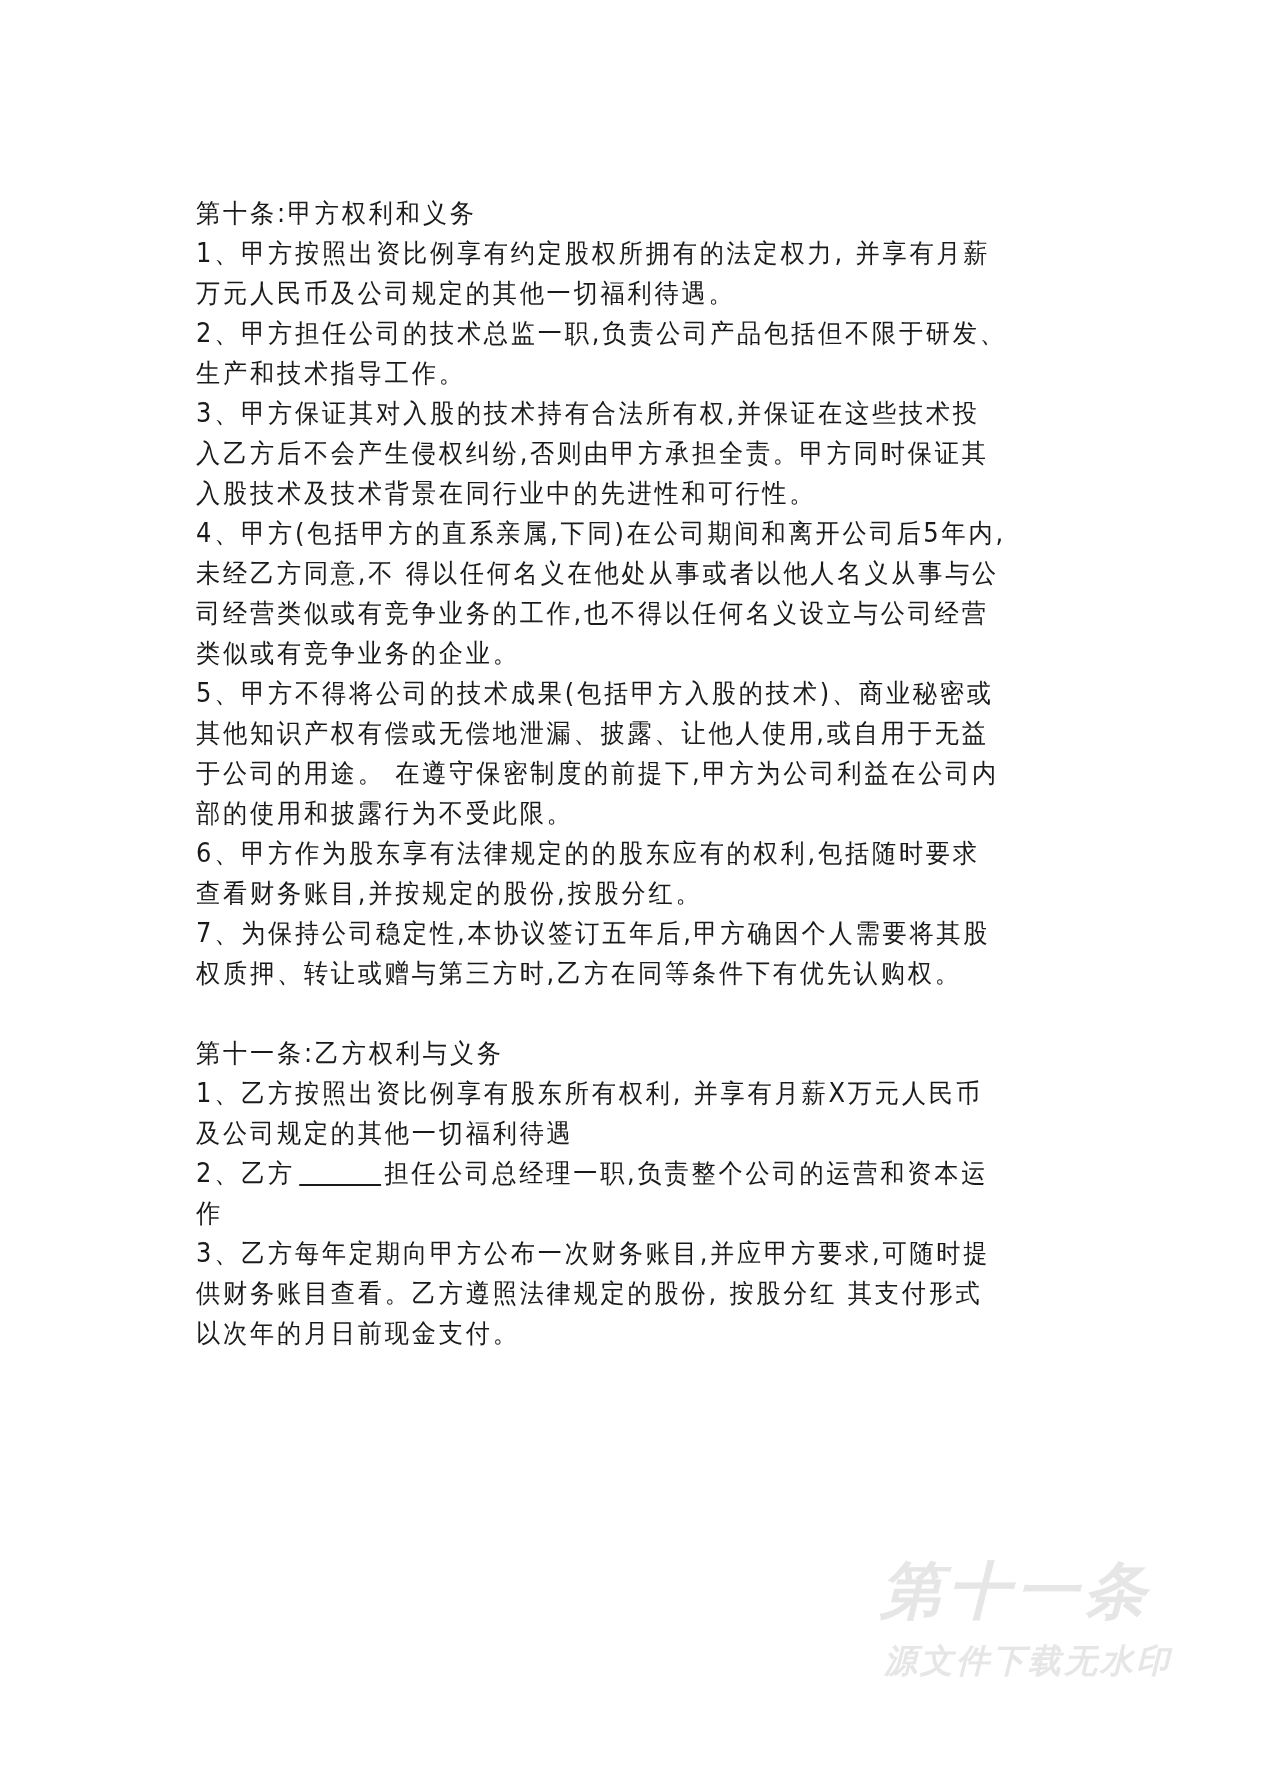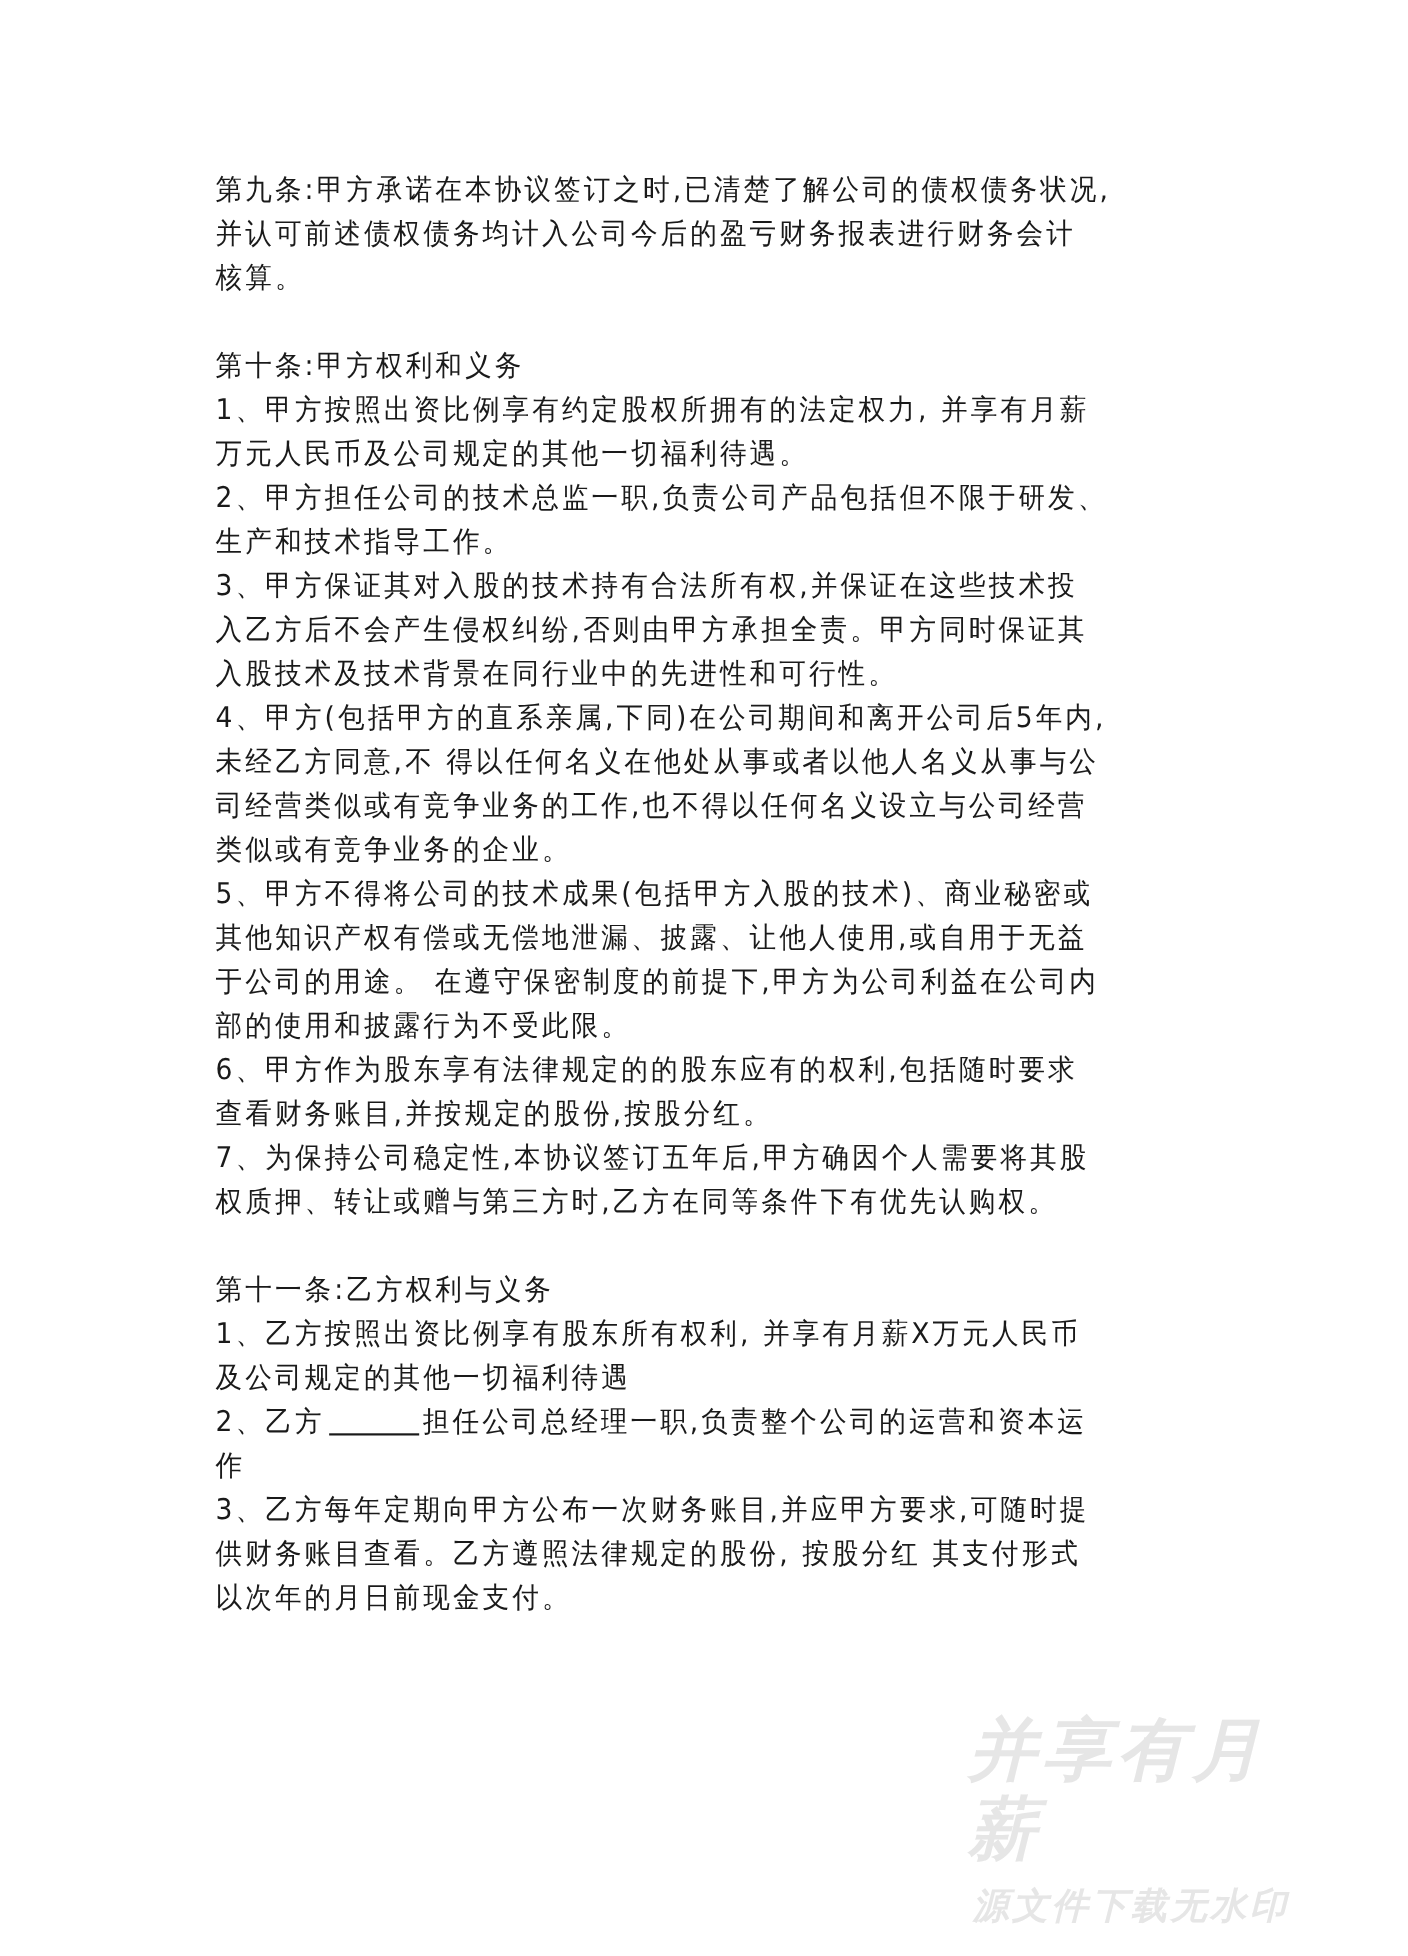--- a/index.html
+++ b/index.html
@@ -72,25 +72,20 @@
       margin-top: 14px;
       margin-left: 4px;
     }
   </style>
 </head>
 <body>
 
 <div class="page">
   <div class="content">
 
-    <section>
-      <div class="line">第九条:甲方承诺在本协议签订之时,已清楚了解公司的债权债务状况,</div>
-      <div class="line">并认可前述债权债务均计入公司今后的盈亏财务报表进行财务会计</div>
-      <div class="line">核算。</div>
-    </section>
 
     <div class="gap"></div>
 
     <section>
       <div class="line">第十条:甲方权利和义务</div>
       <div class="line">1、甲方按照出资比例享有约定股权所拥有的法定权力, 并享有月薪</div>
       <div class="line">万元人民币及公司规定的其他一切福利待遇。</div>
       <div class="line">2、甲方担任公司的技术总监一职,负责公司产品包括但不限于研发、</div>
       <div class="line">生产和技术指导工作。</div>
       <div class="line">3、甲方保证其对入股的技术持有合法所有权,并保证在这些技术投</div>
@@ -120,16 +115,16 @@
         <span>2、乙方</span><span class="blank"></span><span>担任公司总经理一职,负责整个公司的运营和资本运</span>
       </div>
       <div class="line">作</div>
       <div class="line">3、乙方每年定期向甲方公布一次财务账目,并应甲方要求,可随时提</div>
       <div class="line">供财务账目查看。乙方遵照法律规定的股份, 按股分红 其支付形式</div>
       <div class="line">以次年的月日前现金支付。</div>
     </section>
   </div>
 
   <div class="watermark">
-    <div class="wm-main">并享有月薪</div>
+    <div class="wm-main">第十一条</div>
     <div class="wm-sub">源文件下载无水印</div>
   </div>
 </div>
 
 </body></html>

